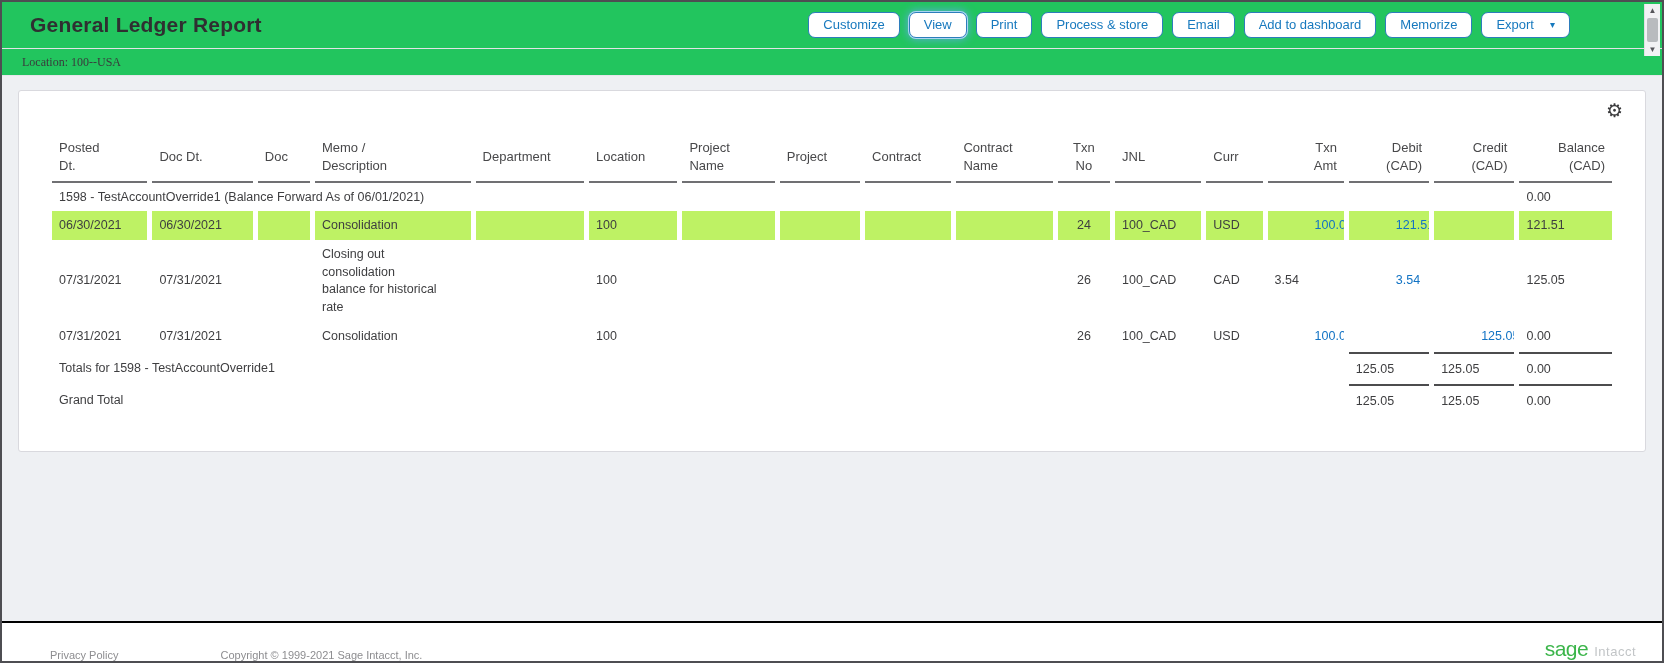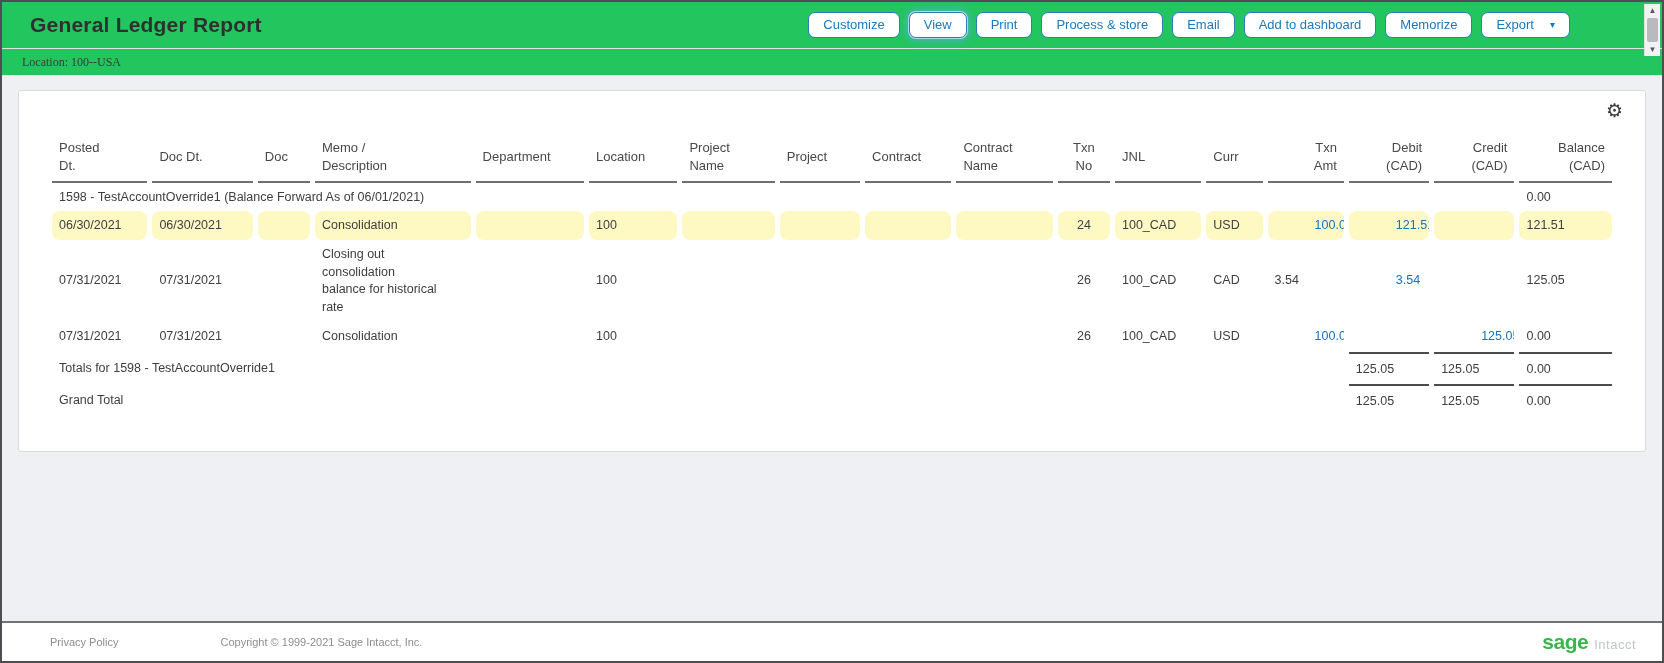--- a/index.html
+++ b/index.html
@@ -94,38 +94,38 @@
   table.report th.r { text-align: right; }
   table.report th.c { text-align: center; }
   table.report td {
     padding: 6px 7px; vertical-align: middle; line-height: 1.4;
     overflow: hidden; white-space: nowrap;
   }
   table.report td.memo { white-space: normal; }
   table.report td.r { text-align: left; }
   table.report td.c { text-align: center; }
   tr.grp td { padding: 6px 7px 4px; }
-  tr.hl td { background: #fef9c3; border-radius: 8px; }
+  tr.hl td { background: #bef264; }
   tr.totals td, tr.grand td { padding: 7px 7px 6px; }
   td.tline { border-top: 2px solid #4c4c4e; }
   .lnk { color: #1273c4; cursor: pointer; margin-left: 40px; }
 
   
   .footer {
     flex: 0 0 40px; height: 40px;
     background: #fff;
-    border-top: 2px solid #737373;
-    display: flex; align-items: center;
+    border-top: 2px solid #000000;
+    display: flex; align-items: flex-end;
     padding: 0 26px 0 48px;
     font-size: 11px; color: #8d8d90;
   }
   .footer .privacy { cursor: pointer; }
   .footer .copy { margin-left: 102px; }
   .logo { margin-left: auto; display: flex; align-items: baseline; gap: 6px; }
-  .logo .sage { color: #3bb54a; font-weight: bold; font-size: 21px; letter-spacing: -.5px; }
+  .logo .sage { color: #3bb54a; font-weight: normal; font-size: 21px; letter-spacing: -.5px; }
   .logo .intacct { color: #c2c5c7; font-size: 13px; letter-spacing: .5px; }
 </style>
 </head>
 <body>
 
 <div class="frame">
 
   <div class="topbar">
     <div class="page-title">General Ledger Report</div>
     <div class="hbtns">

